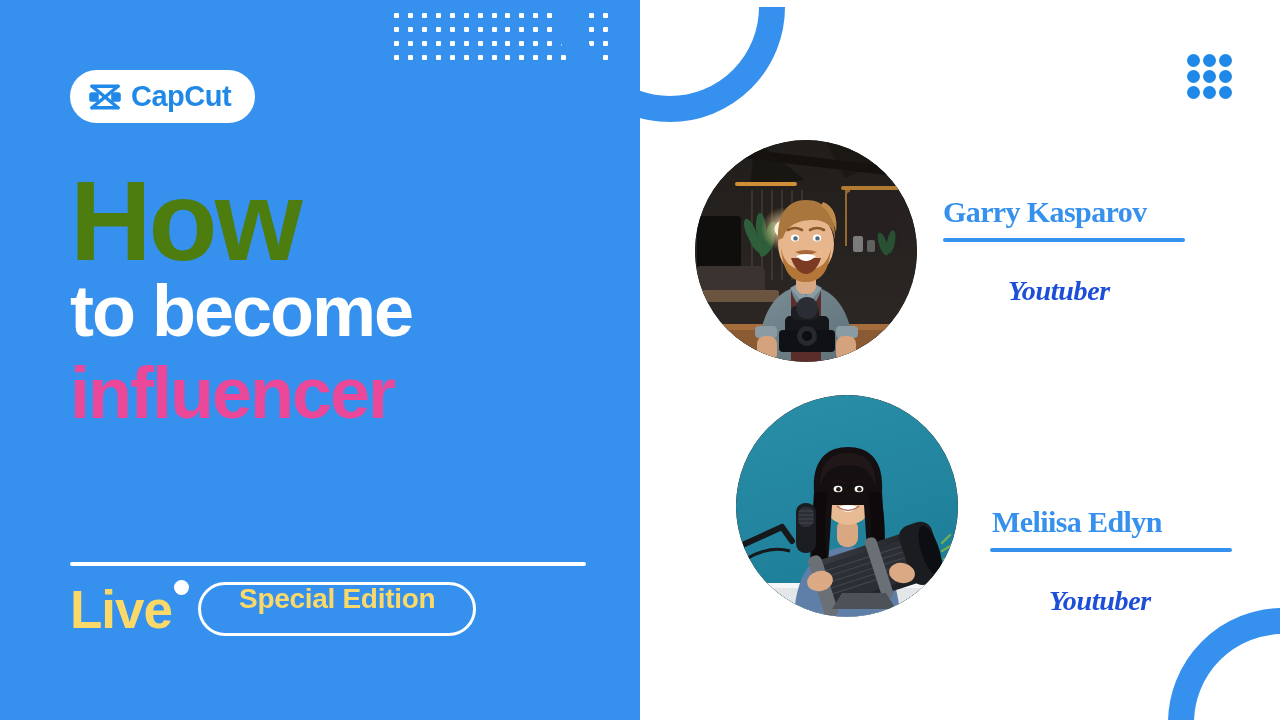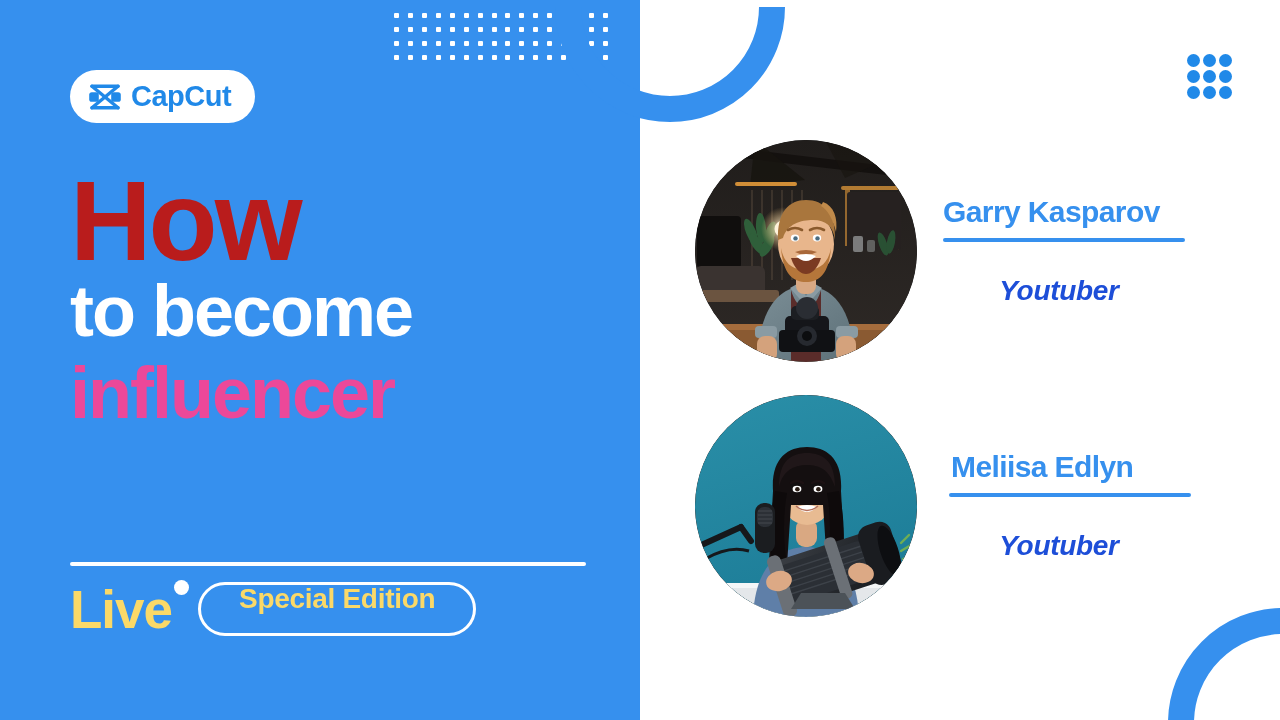--- a/index.html
+++ b/index.html
@@ -69,21 +69,21 @@
   }
   .logo-mark{ width:34px; height:28px; flex:none; display:block; }
   .logo-text{
     font-size:29px; font-weight:700; color:#2089E8;
     letter-spacing:-0.5px; line-height:1;
   }
 
   
   .headline{ position:absolute; left:70px; top:168px; width:560px; }
   .hl-1{
-    font-size:113px; font-weight:800; color:#b91c1c;
+    font-size:113px; font-weight:800; color:#4d7c0f;
     line-height:0.95; letter-spacing:-3px;
   }
   .hl-2{
     font-size:72px; font-weight:800; color:#ffffff;
     line-height:1.02; letter-spacing:-2px; 
   }
   .hl-3{
     font-size:72px; font-weight:800; color:#ec4899;
     line-height:1.02; letter-spacing:-2px; margin-top:8px;
   }
@@ -113,30 +113,30 @@
     border:3px solid #ffffff; border-radius:27px;
     display:flex; justify-content:center;
   }
   .edition-text{
     font-size:28px; font-weight:700; color:#FBD968; letter-spacing:-0.3px; line-height:1;
   }
 
   
   .speaker{ position:absolute; display:flex; align-items:center; }
   .speaker-1{ left:695px; top:140px; }
-  .speaker-2{ left:695px; top:395px; }
+  .speaker-2{ left:736px; top:395px;align-items:flex-end; }
 
   .avatar{
     width:222px; height:222px; border-radius:50%;
     overflow:hidden; position:relative; flex:none;
     background:#1b1b1b;
   }
   .avatar svg{ display:block; width:222px; height:222px; }
 
-  .speaker-info{ margin-left:26px; width:262px; }
+  .speaker-info{ margin-left:26px; width:262px;font-family:Liberation Serif, serif; }
   .speaker-name{
     font-size:30px; font-weight:800; color:#3690EE;
     letter-spacing:-0.6px; line-height:1.1; white-space:nowrap;
   }
   .speaker-1 .speaker-name{ padding-left:0px; }
   .speaker-2 .speaker-name{ padding-left:8px; }
   .name-underline{
     height:4px; background:#3690EE; border-radius:2px;
     margin-top:10px; width:242px;
   }

